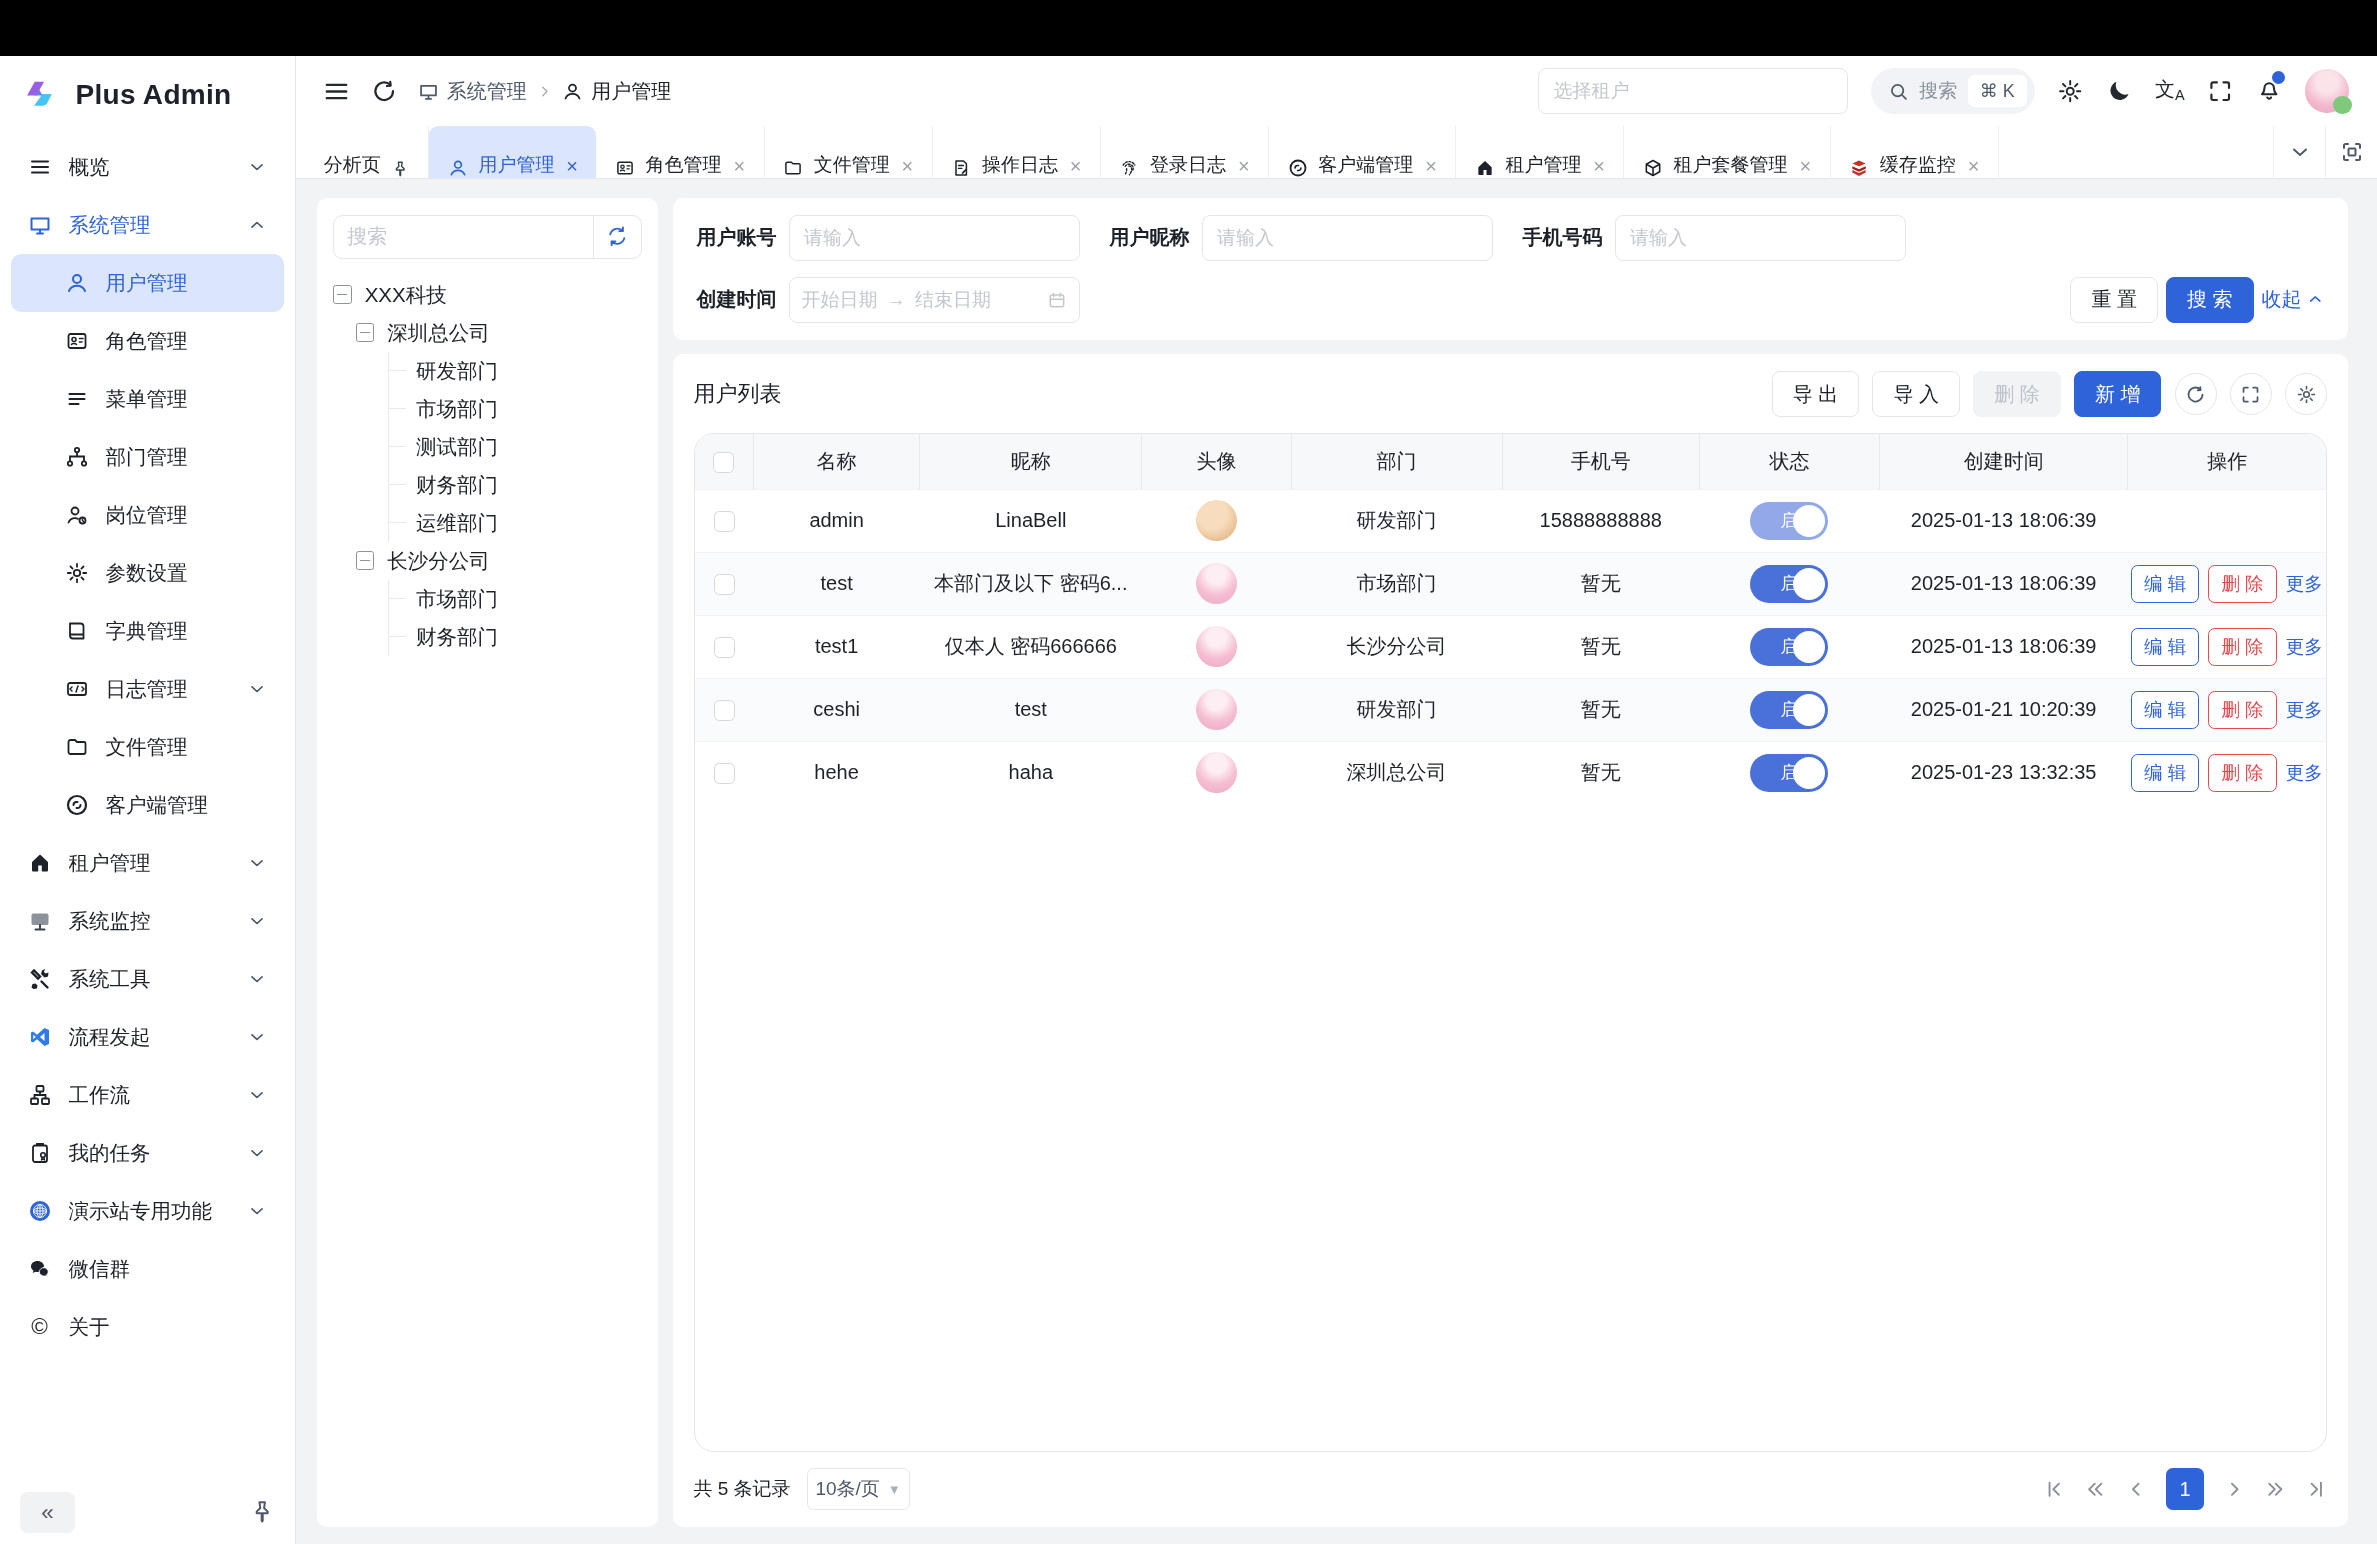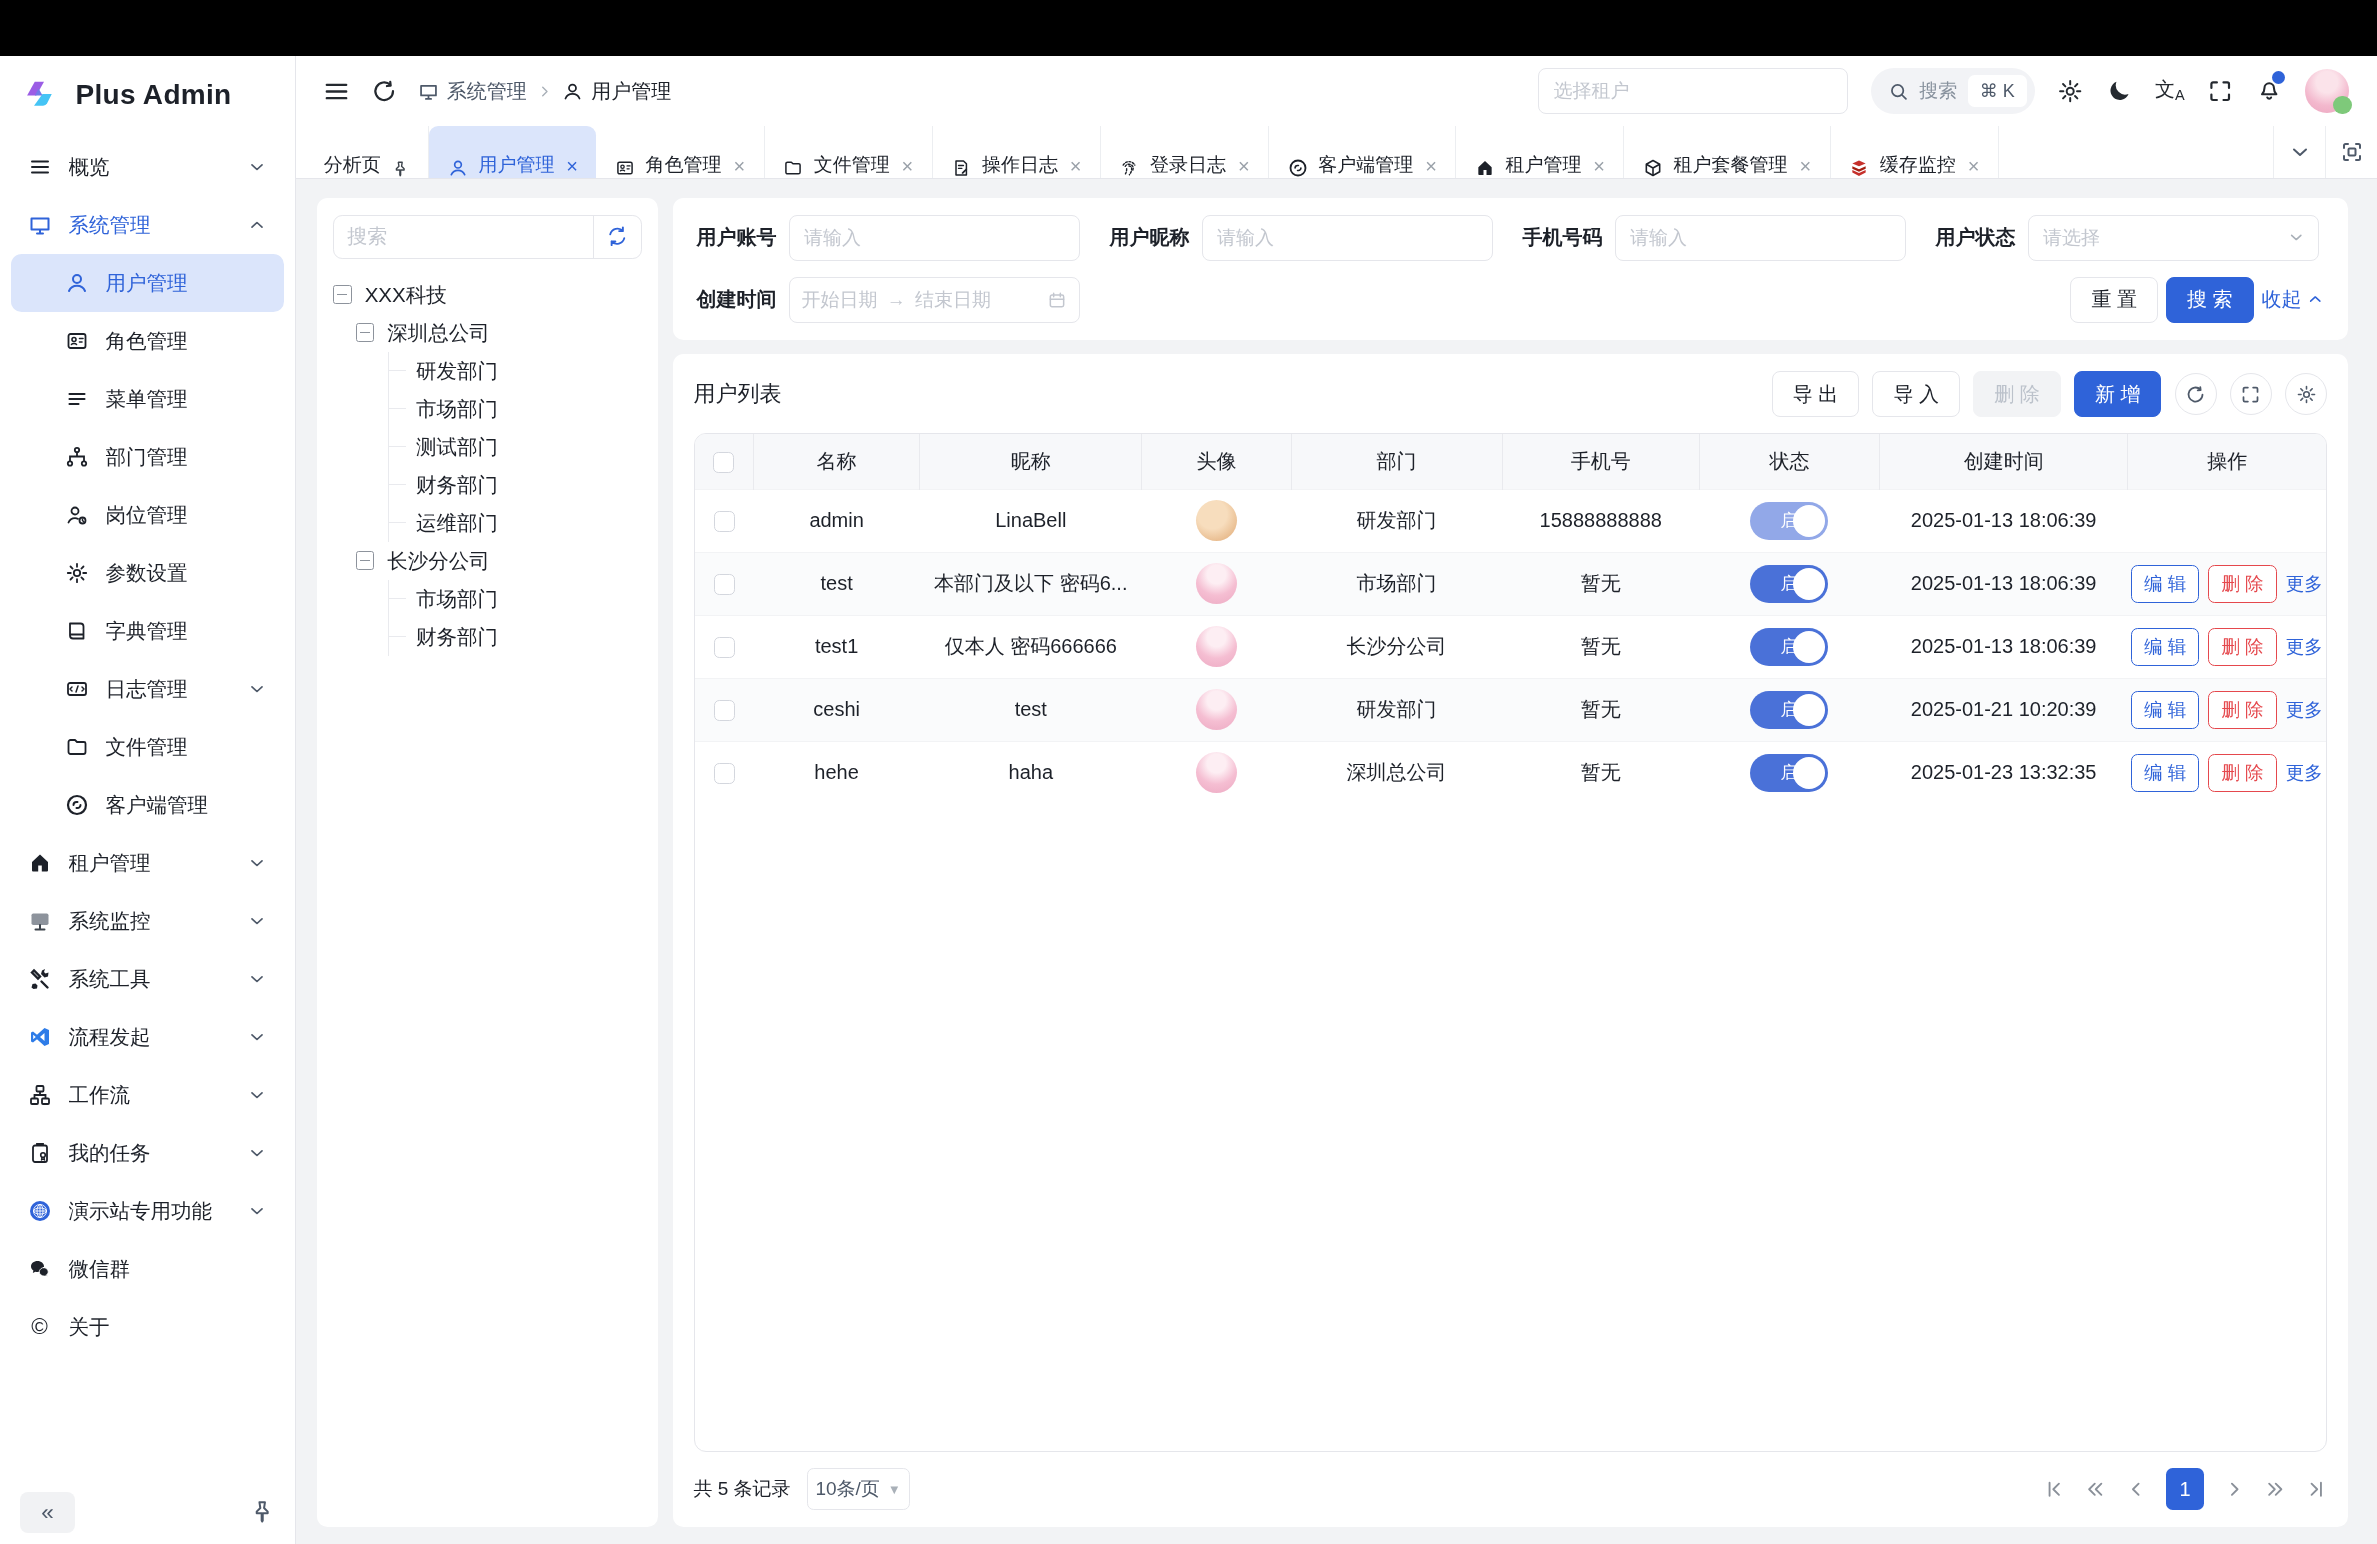--- a/index.html
+++ b/index.html
@@ -110,21 +110,21 @@
   .link-collapse{color:var(--primary); display:flex; align-items:center; gap:4px; cursor:pointer; white-space:nowrap;}
   .link-collapse .ic{width:18.5px;height:18.5px;}
 
   
   .table-card{flex:1; padding:17px 21px; display:flex; flex-direction:column; min-height:0;}
   .t-toolbar{display:flex; align-items:center; flex:none; height:46px;}
   .t-title{font-size:22px; font-weight:500;}
   .t-actions{margin-left:auto; display:flex; align-items:center; gap:13.2px;}
   .icon-btn{width:42px;height:42px;border:1.3px solid var(--border); border-radius:50%; display:flex; align-items:center; justify-content:center; color:#4e5969; cursor:pointer;}
   .icon-btn .ic{width:21px;height:21px;}
-  .table-wrap{margin-top:16px; border:1.3px solid var(--border); border-radius:12px; flex:1; overflow:hidden; display:flex; flex-direction:column; min-height:0;}
+  .table-wrap{margin-top:16px; border:1.3px solid var(--border); border-radius:20px; flex:1; overflow:hidden; display:flex; flex-direction:column; min-height:0;}
   table{width:100%; border-collapse:collapse; table-layout:fixed;}
   thead tr{height:55px; background:#f7f8fa;}
   th{font-size:20px; font-weight:500; color:var(--text); text-align:center; border-left:0.7px solid #e9eaee;}
   th:first-child{border-left:none;}
   tbody tr{height:63px; border-top:1.3px solid #f2f3f5;}
   tbody tr:nth-child(even){background:#fafbfc;}
   td{text-align:center; font-size:20px; color:var(--text);}
   .cbx{display:inline-block; width:21px;height:21px;border:1.3px solid #d4d7de;border-radius:5.3px; background:#fff; cursor:pointer; vertical-align:middle;}
   .tavatar{display:inline-block; width:41px; height:41px; border-radius:50%; vertical-align:middle;}
   .tavatar.a1{background:radial-gradient(circle at 40% 35%, #f7ddbd 0 40%, #e9bd90 75%, #d9a878);}
@@ -705,29 +705,20 @@
                 <span class="f-label">用户账号</span>
                 <input class="f-input" placeholder="请输入" style="">
               </div>
               <div class="f-group">
                 <span class="f-label">用户昵称</span>
                 <input class="f-input" placeholder="请输入" style="">
               </div>
               <div class="f-group">
                 <span class="f-label">手机号码</span>
                 <input class="f-input" placeholder="请输入" style="">
-              </div>
-              <div class="f-group" style="margin-right:0;">
-                <span class="f-label">用户状态</span>
-                <div class="f-select">
-                  <span>请选择</span>
-                  <svg class="caret" viewBox="0 0 28 28" width="18.5" height="18.5">
-                      <use href="#i-chevd"></use>
-                    </svg>
-                </div>
               </div>
             </div>
             <div class="f-row">
               <div class="f-group">
                 <span class="f-label">创建时间</span>
                 <div class="date-range">
                   <span>开始日期</span>
                   <span class="arrow">→</span>
                   <span>结束日期</span>
                   <svg class="ic" viewBox="0 0 30 30" width="20" height="20">

